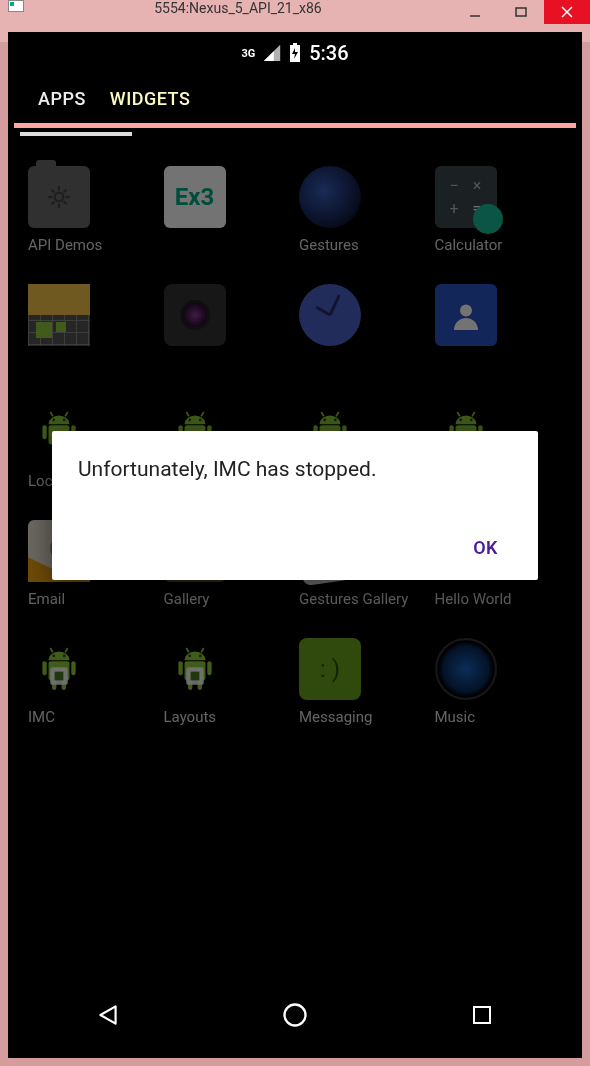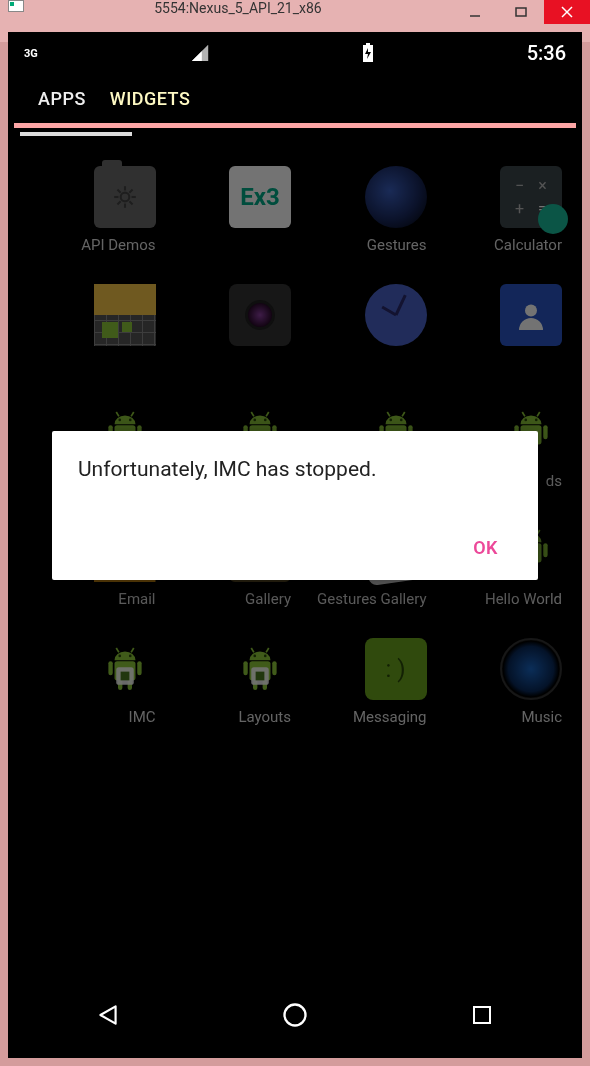--- a/index.html
+++ b/index.html
@@ -12,33 +12,33 @@
   .title-text { flex: 1; text-align: center; font-size: 14px; color: #333; }
   .win-btns { display: flex; }
   .win-btn { width: 46px; height: 24px; display: flex; align-items: center; justify-content: center; color: #333; }
   .win-btn.close { background: #e81123; color: #fff; height: 24px; }
   .win-btn svg { display: block; }
 
   
   .frame { position: absolute; left: 8px; right: 8px; top: 32px; bottom: 8px; background: #000; }
   .screen { position: absolute; left: 6px; right: 6px; top: 6px; bottom: 6px; overflow: hidden; }
 
-  .statusbar { height: 30px; display: flex; align-items: center; justify-content: space-between; padding: 0 10px; color: #fff; gap: 8px; font-size: 16px; background: #000; }
+  .statusbar { height: 30px; display: flex; align-items: center; justify-content: center; padding: 0 10px; color: #fff; gap: 8px; font-size: 16px; background: #000; }
   .sb-3g { font-size: 11px; font-weight: bold; }
   .sb-clock { font-size: 20px; font-weight: 500; }
 
   .tabs { height: 60px; display: flex; align-items: flex-end; gap: 24px; padding: 0 24px; border-bottom: 5px solid #fca5a5; }
   .tab { color: #fef9c3; font-size: 18px; font-weight: 500; padding-bottom: 14px; letter-spacing: 0.5px; }
   .tab.active { color: #eee; }
   .tab-indicator { position: absolute; left: 6px; top: 94px; width: 112px; height: 4px; background: #ddd; }
 
   .grid-scroll { position: absolute; top: 100px; bottom: 74px; left: 0; right: 0; overflow: hidden; }
   .dim-overlay { position: absolute; inset: 0; background: rgba(0,0,0,0.55); pointer-events: none; }
   .app-grid { display: grid; grid-template-columns: repeat(4, 1fr); column-gap: 8px; row-gap: 28px; padding: 28px 14px; }
-  .app { display: flex; flex-direction: column; align-items: flex-end; gap: 8px; }
+  .app { display: flex; flex-direction: column; align-items: flex-start; gap: 8px; }
   .app-icon { width: 62px; height: 62px; border-radius: 6px; display: flex; align-items: center; justify-content: center; position: relative; }
   .app-label { color: #ddd; font-size: 15px; text-align: center; line-height: 1.25; min-height: 20px; }
 
   
   .ic-folder { background: #6c6c6c; border-radius: 6px; }
   .ic-folder::before { content:""; position:absolute; left:8px; top:-6px; width:20px; height:10px; background:#6c6c6c; border-radius:3px 3px 0 0; }
   .ic-folder .gear { color:#444; }
   .ic-ex3 { background:#fff; color:#0a8; font-weight:bold; font-size:24px; }
   .ic-browser { background: radial-gradient(circle at 40% 40%, #3a5fbf 0%, #1a2a60 55%, #000 100%); border-radius:50%; }
   .ic-calc { background:#3c474c; }
@@ -73,21 +73,21 @@
 
   
   .navbar { position: absolute; left: 0; right: 0; bottom: 0; height: 74px; background:#000; display:flex; align-items:center; justify-content:space-around; }
   .nav-btn { width: 30px; height: 30px; color:#fff; display:flex; align-items:center; justify-content:center; }
 
   
   .dialog-scrim { position:absolute; inset:0; display:flex; align-items:center; justify-content:center; }
   .dialog { width: 486px; background:#fff; border-radius:2px; padding: 26px 26px 12px; box-shadow: 0 8px 30px rgba(0,0,0,0.5); position:relative; top:-40px; }
   .dialog-msg { font-size: 21px; color:#222; }
   .dialog-actions { display:flex; justify-content:flex-end; margin-top: 46px; }
-  .dialog-ok { color:#ec4899; font-weight:600; font-size:18px; padding:10px 14px; letter-spacing:0.5px; }
+  .dialog-ok { color:#4c1d95; font-weight:600; font-size:18px; padding:10px 14px; letter-spacing:0.5px; }
 
   .android-svg { width:56px; height:56px; }
 </style>
 </head>
 <body>
 
 <div class="titlebar">
   <div class="title-icon"></div>
   <div class="title-text">5554:Nexus_5_API_21_x86</div>
   <div class="win-btns">

